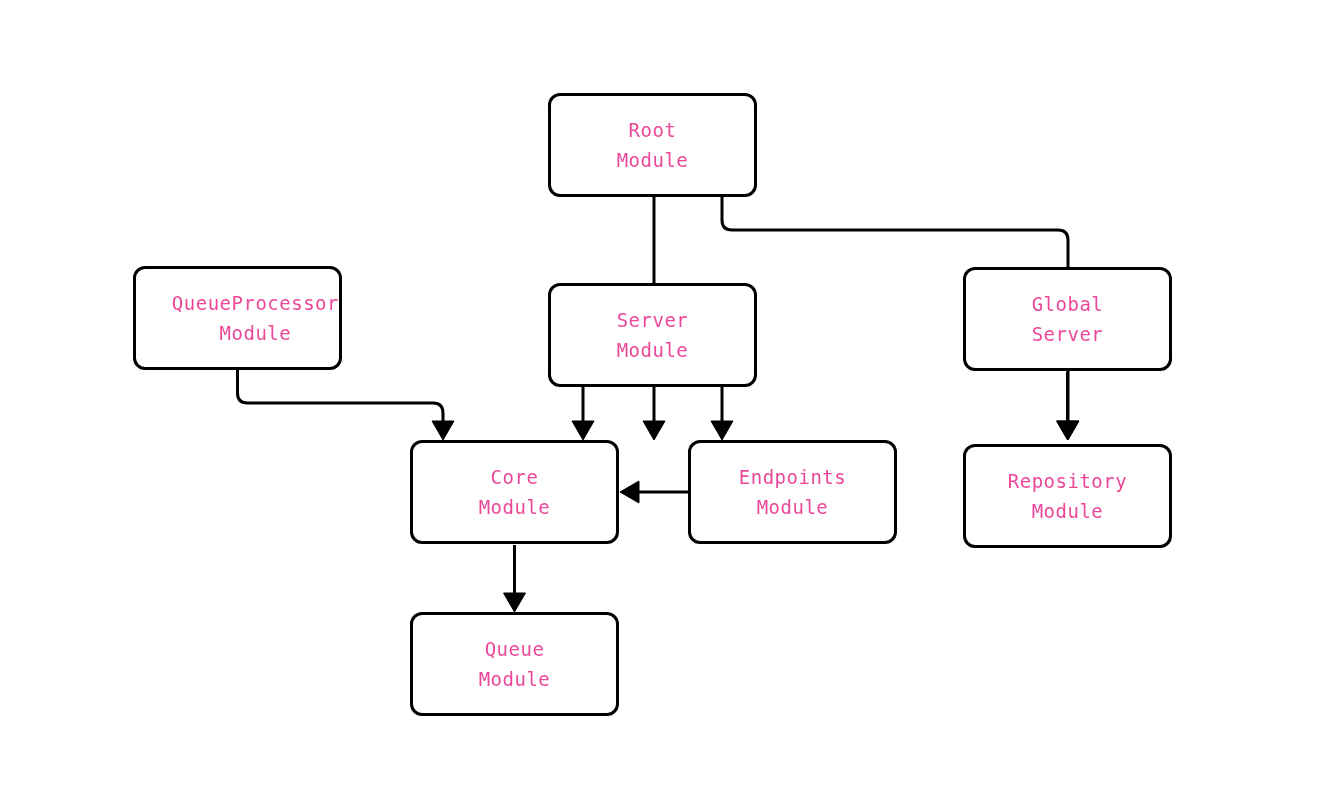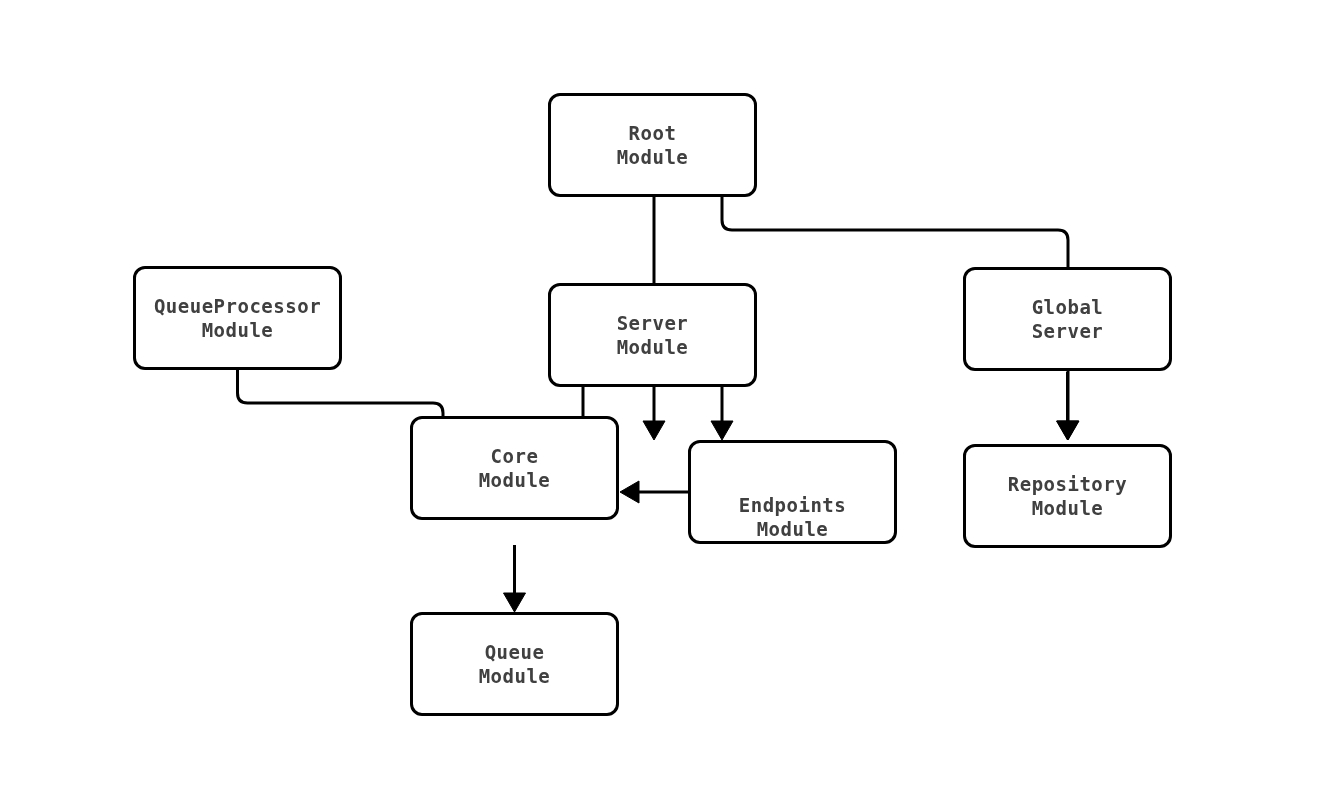--- a/index.html
+++ b/index.html
@@ -36,33 +36,33 @@
     background: #ffffff;
     border: 3px solid #000000;
     border-radius: 12px;
     display: flex;
     align-items: center;
     justify-content: center;
     text-align: center;
   }
   .node-label {
     font-size: 19px;
-    font-weight: bold;
-    line-height: 24px;
-    color: #404040;
+    font-weight: normal;
+    line-height: 30px;
+    color: #ec4899;
     white-space: pre-line;
     letter-spacing: 0.5px;
   }
   
   .pos-root           { left: 548px;  top: 93px;  }
   .pos-server         { left: 548px;  top: 267px; margin-top: 16px; }
   .pos-global         { left: 963px;  top: 267px; }
-  .pos-queueprocessor { left: 133px;  top: 266px; }
-  .pos-core           { left: 410px;  top: 416px; }
-  .pos-endpoints      { left: 688px;  top: 440px; align-items: flex-end; }
+  .pos-queueprocessor { left: 133px;  top: 266px; justify-content: flex-end; }
+  .pos-core           { left: 410px;  top: 440px; }
+  .pos-endpoints      { left: 688px;  top: 440px; }
   .pos-repository     { left: 963px;  top: 444px; }
   .pos-queue          { left: 410px;  top: 612px; }
 </style>
 </head>
 <body>
 
 <div class="canvas">
 
   <svg class="edges-layer" width="1337" height="809" viewBox="0 0 1337 809" xmlns="http://www.w3.org/2000/svg">
 

